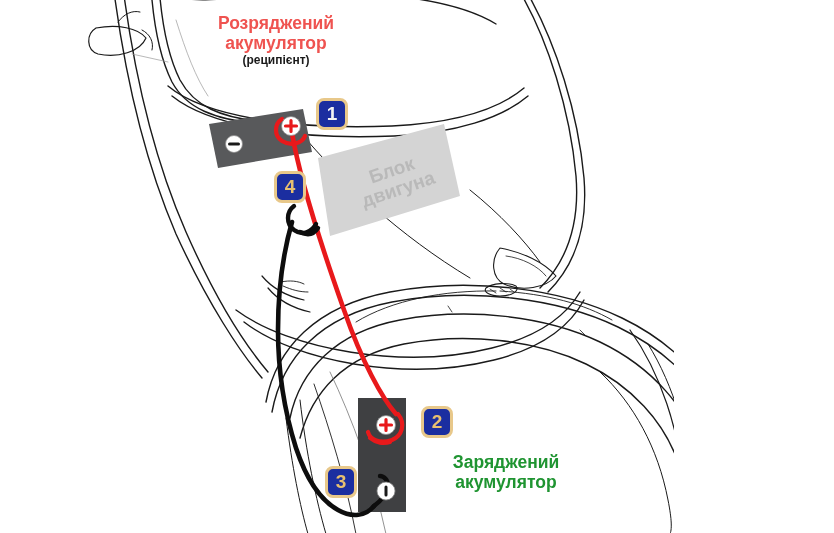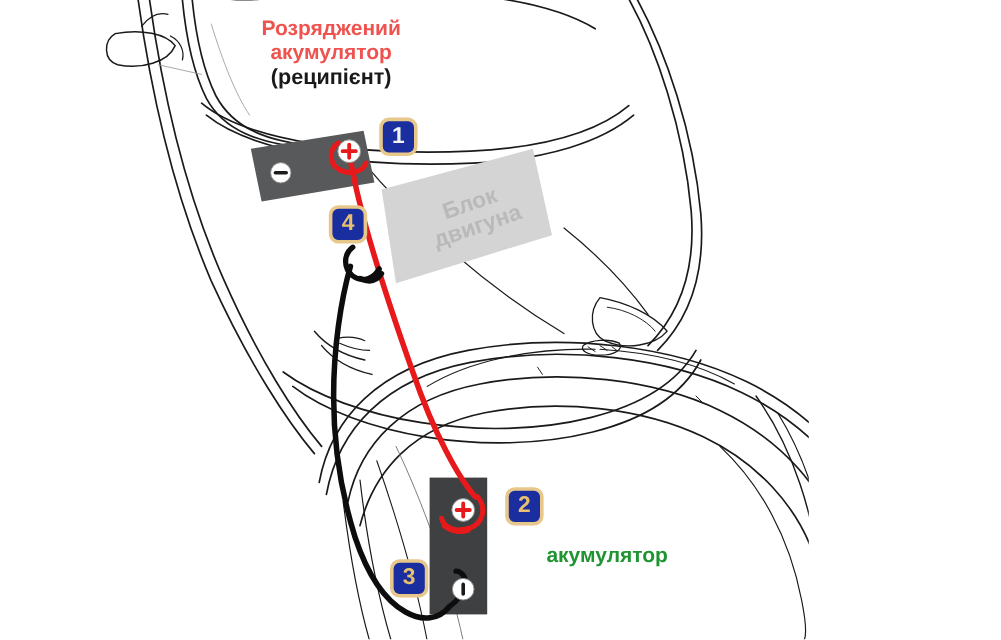--- a/index.html
+++ b/index.html
@@ -31,21 +31,21 @@
     white-space: nowrap;
     user-select: none;
   }
   .label .l1, .label .l2 {
     font-weight: bold;
     font-size: 17.5px;
     display: block;
   }
   .label .l3 {
     display: block;
-    font-size: 18px;
+    font-size: 12px;
     font-weight: bold;
     color: #1a1a1a;
     margin-top: 1px;
   }
   #label-recipient {
     left: 176px;
     top: 14px;
     width: 200px;
     color: #ef5350;
   }
@@ -224,20 +224,21 @@
 
   </svg>
 
   <div class="label" id="label-recipient">
     <span class="l1">Розряджений</span>
     <span class="l2">акумулятор</span>
     <span class="l3">(реципієнт)</span>
   </div>
 
   <div class="label" id="label-donor">
+    <span class="l1">Заряджений</span>
     <span class="l2">акумулятор</span>
   </div>
 
   <div id="engine-block-label">
     <span>Блок</span>
     <span>двигуна</span>
   </div>
 
   <div class="badge" id="badge-1">1</div>
   <div class="badge" id="badge-2">2</div>

